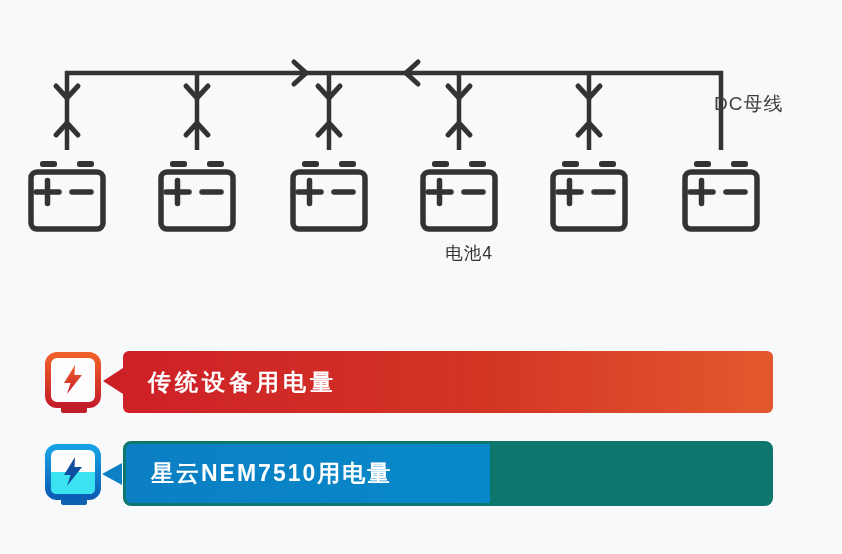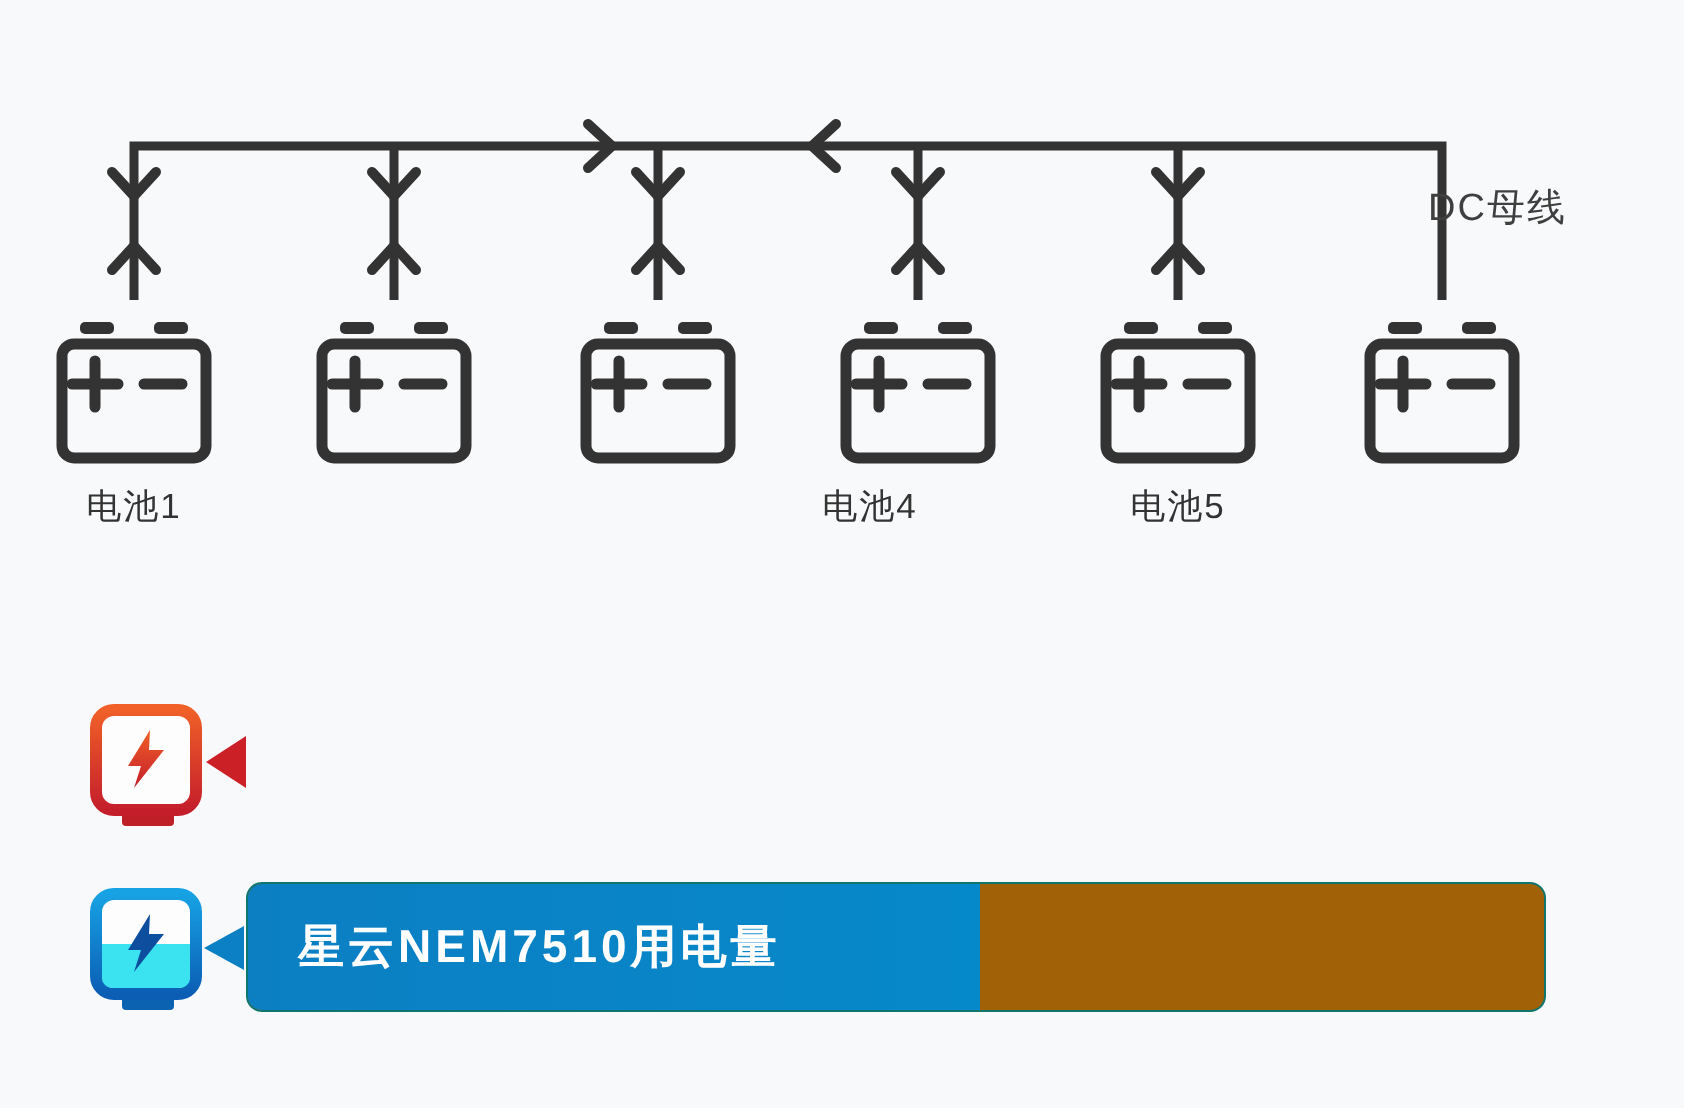--- a/index.html
+++ b/index.html
@@ -15,21 +15,21 @@
   
   .meter-icon{position:absolute;left:44px;}
   .tail{position:absolute;width:0;height:0;border-style:solid;}
   .tail-red{left:103px;top:368px;border-width:13px 20px 13px 0;
     border-color:transparent #cc2027 transparent transparent;}
   .tail-blue{left:102px;top:463px;border-width:11px 20px 11px 0;
     border-color:transparent #0b80c4 transparent transparent;}
 
   .bar{position:absolute;left:123px;width:650px;box-sizing:border-box;overflow:hidden;}
   .bar-red{top:351px;height:62px;border-radius:6px;}
-  .bar-blue{top:441px;height:65px;border-radius:8px;border:1px solid #0f766e;background:#a16207;}
+  .bar-blue{top:441px;height:65px;border-radius:8px;border:3px solid #0f766e;background:#0f766e;}
   .fill{position:absolute;left:0;top:0;bottom:0;}
   .fill-red{background:linear-gradient(90deg,#ce2027 0%,#d23524 55%,#e4582e 100%);}
   .fill-blue{background:linear-gradient(90deg,#0c7fc3 0%,#0689ca 100%);border-radius:2px 0 0 2px;}
   .bar-label{position:relative;z-index:2;display:flex;align-items:center;height:100%;
     padding-left:25px;color:#fff;font-size:23px;font-weight:700;}
   .ls-red{letter-spacing:4px;}
   .ls-blue{letter-spacing:2px;}
 </style>
 </head>
 <body>
@@ -71,38 +71,40 @@
     </g>
 
     <use href="#battery-symbol" x="67"></use>
     <use href="#battery-symbol" x="197"></use>
     <use href="#battery-symbol" x="329"></use>
     <use href="#battery-symbol" x="459"></use>
     <use href="#battery-symbol" x="589"></use>
     <use href="#battery-symbol" x="721"></use>
   </svg>
 
-  <div class="batt-label" style="left:22px">电池1</div>
-  <div class="batt-label" style="left:390px">电池4</div>
-  <div class="batt-label" style="left:544px">电池5</div>
+  <div class="batt-label" style="left:424px">电池4</div>
 
   <div class="dc-label">DC母线</div>
 
   <svg class="meter-icon" style="top:351px" width="58" height="64" viewBox="0 0 58 64">
     <defs>
       <linearGradient id="rg" x1="0" y1="0" x2="0" y2="1">
         <stop offset="0" stop-color="#f06028"></stop>
           <stop offset="1" stop-color="#c41e2b"></stop>
       </linearGradient>
     </defs>
     <rect x="17" y="52" width="26" height="10" rx="2" fill="#bf1f27"></rect>
     <rect x="4" y="4" width="50" height="50" rx="9" fill="#fdfdfe" stroke="url(#rg)" stroke-width="6"></rect>
     <polygon points="31,14 20,32 26.5,32 23,43 38,24 30.5,24" fill="url(#rg)"></polygon>
   </svg>
   <div class="tail tail-red"></div>
+  <div class="bar bar-red">
+    <div class="fill fill-red" style="width: 100%;"></div>
+    <span class="bar-label ls-red">传统设备用电量</span>
+  </div>
 
   <svg class="meter-icon" style="top:443px" width="58" height="64" viewBox="0 0 58 64">
     <defs>
       <linearGradient id="bg2" x1="0" y1="0" x2="0" y2="1">
         <stop offset="0" stop-color="#17a2e4"></stop>
           <stop offset="1" stop-color="#0b5eb4"></stop>
       </linearGradient>
       <clipPath id="bclip">
           <rect x="7" y="7" width="44" height="44" rx="5"></rect>
         </clipPath>

